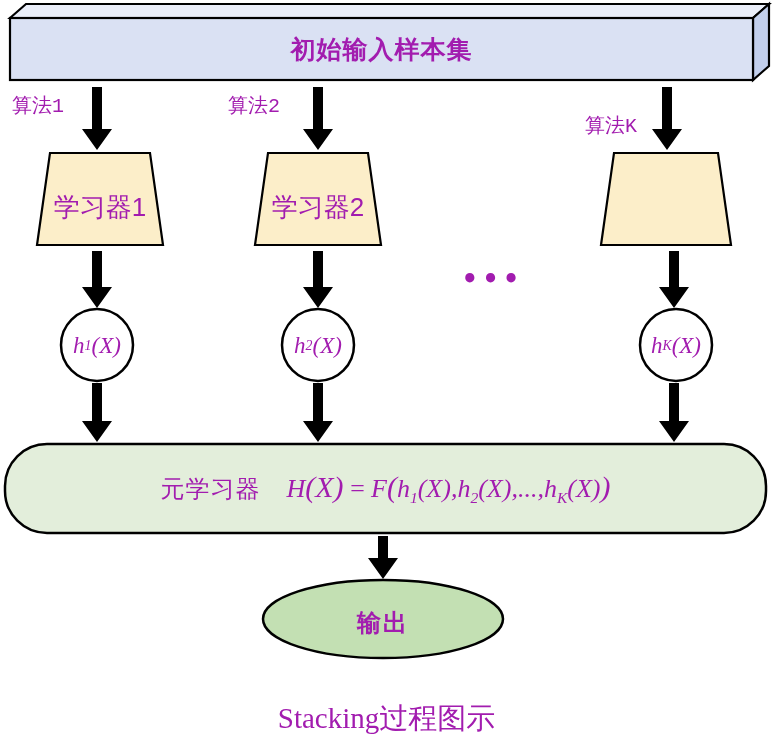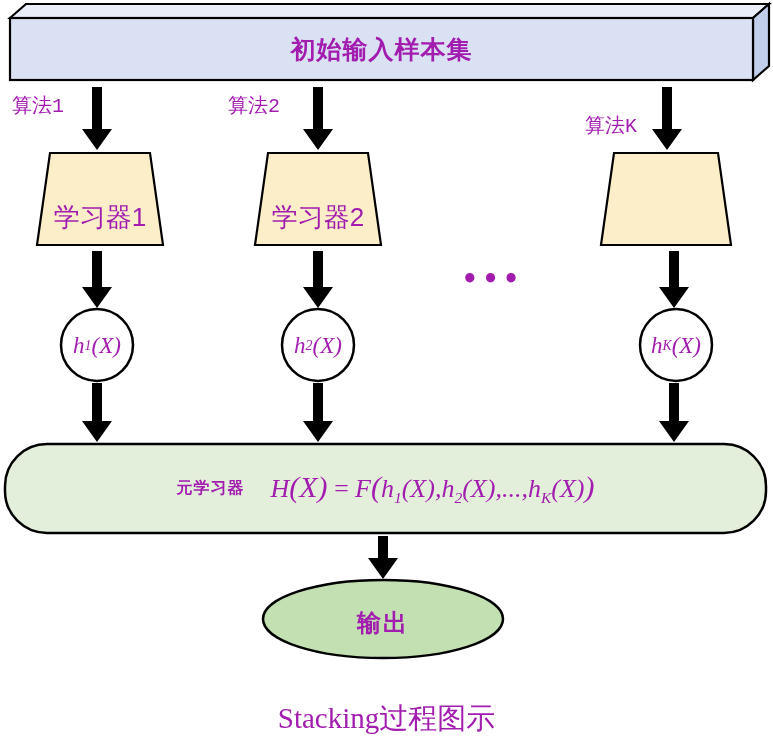--- a/index.html
+++ b/index.html
@@ -10,29 +10,29 @@
   .layer { position:absolute; left:0; top:0; }
   .shape { stroke:#000000; stroke-width:2.2px; }
   .thick { stroke-width:2.5px; }
   .arrow { fill:#000000; stroke:none; }
   .txt { position:absolute; color:#a21caf; }
   .flexc { display:flex; align-items:center; justify-content:center; }
 
   .input-label { left:10px; top:18px; width:743px; height:62px;
     font-size:25px; font-weight:bold; letter-spacing:1px; }
   .algo-label { font-family:Liberation Mono, monospace; font-size:20px; }
-  .learner-label { font-size:26px; padding-top:18px; }
+  .learner-label { font-size:26px; padding-top:8px; }
   .circle-label { width:100px; height:38px; top:327px;
     font-family:"Liberation Serif", serif; font-style:italic; font-size:23px; }
   .circle-label sub, .formula sub { font-size:0.60em; }
   .dots-label { left:455px; top:264px; width:75px; text-align:center;
     font-weight:bold; font-size:26px; letter-spacing:4px;
     font-family:"DejaVu Sans", sans-serif; }
   .meta-text { left:5px; top:444px; width:761px; height:89px; }
-  .meta-label { font-size:16px; font-weight:bold; letter-spacing:1px; }
+  .meta-label { font-size:24px; font-weight:normal; letter-spacing:1px; }
   .formula { margin-left:26px; font-family:"Liberation Serif", serif;
     font-style:italic; font-size:26px; white-space:nowrap; }
   .formula .big { font-size:1.15em; }
   .formula .eq { margin:0 5px; }
   .output-label { left:263px; top:575px; width:240px; height:96px;
     font-size:24px; font-weight:bold; letter-spacing:2px; }
   .caption { left:0; top:699px; width:773px; text-align:center;
     box-sizing:border-box; 
     font-family:"Liberation Serif", serif; font-size:29px; }
 </style>

